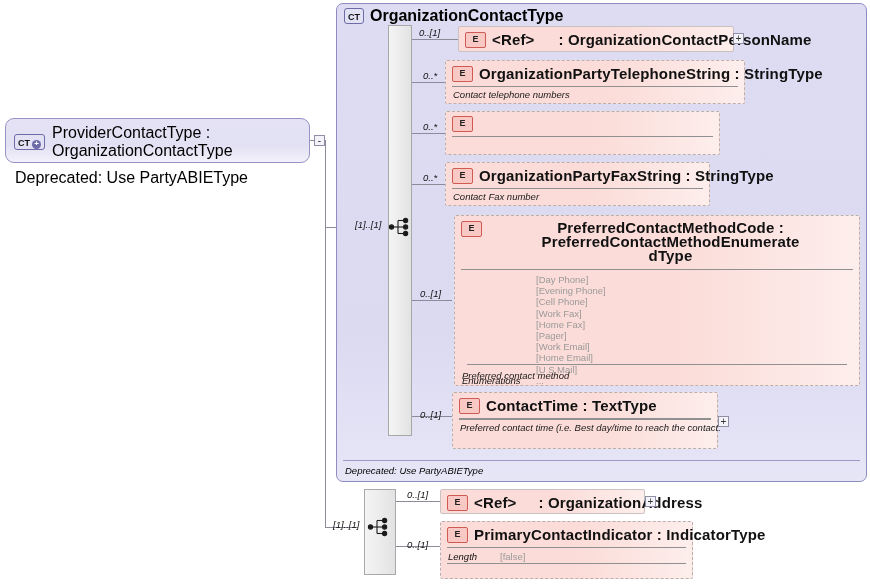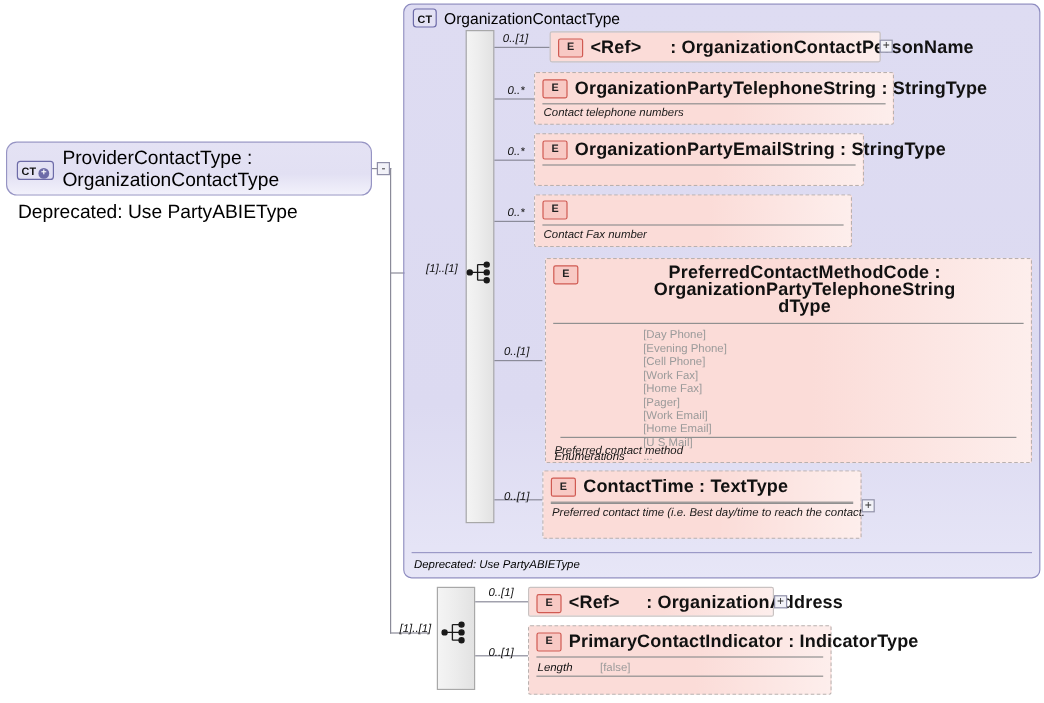--- a/index.html
+++ b/index.html
@@ -43,21 +43,21 @@
     background:#6d6ba8;color:#fff;font-size:8px;line-height:8px;text-align:center;font-weight:bold;
   }
 
   
   .ctbox{
     box-sizing:border-box;position:absolute;
     background:linear-gradient(to bottom,#dedcf2 0%,#dcdaf1 70%,#e7e6f7 100%);
     border:1px solid #8e8cc0;border-radius:7px;
   }
   .ctbox .ct-hdr{display:flex;align-items:center;gap:6px;padding:3px 7px;}
-  .ctbox .ct-title{font-size:13px;font-weight:normal;}
+  .ctbox .ct-title{font-size:16px;font-weight:bold;}
   .ctbox .ct-foot-sep{position:absolute;left:6px;right:6px;height:1px;background:#9b99c7;}
   .ctbox .ct-foot{position:absolute;font-size:9.5px;font-style:italic;}
 
   
   .rootbox{
     box-sizing:border-box;position:absolute;
     background:linear-gradient(to bottom,#e4e2f4 0%,#e2e0f3 60%,#f2f1fb 100%);
     border:1px solid #9694c4;border-radius:9px;
   }
 
@@ -167,39 +167,39 @@
     <span class="title">OrganizationPartyTelephoneString : StringType</span>
   </div>
   <div class="sep"></div>
   <div class="doc">Contact telephone numbers</div>
 </div>
 
 <div class="card" style="left:423px;top:121px;">0..*</div>
 <div class="xbox elem" style="left:445px;top:111px;width:275px;height:44px;">
   <div class="hdr" style="padding:4px 6px;">
     <span class="eicon">E</span>
-    <span class="title">OrganizationPartyEmailString : StringType</span>
   </div>
   <div class="sep"></div>
 </div>
 
 <div class="card" style="left:423px;top:172px;">0..*</div>
 <div class="xbox elem" style="left:445px;top:162px;width:265px;height:44px;">
   <div class="hdr" style="padding:4px 6px;">
     <span class="eicon">E</span>
+    <span class="title">OrganizationPartyFaxString : StringType</span>
   </div>
   <div class="sep"></div>
   <div class="doc">Contact Fax number</div>
 </div>
 
 <div class="card" style="left:420px;top:288px;">0..[1]</div>
 <div class="xbox elem" style="left:454px;top:215px;width:406px;height:171px;">
   <div class="hdr" style="padding:5px 6px 0 6px;align-items:flex-start;">
     <span class="eicon">E</span>
-    <span class="title" style="white-space:normal;display:block;text-align:center;width:368px;line-height:14px;"><span>PreferredContactMethodCode : OrganizationPartyTelephoneString</span><br><span>dType</span></span>
+    <span class="title" style="white-space:normal;display:block;text-align:center;width:368px;line-height:14px;"><span>PreferredContactMethodCode : PreferredContactMethodEnumerate</span><br><span>dType</span></span>
   </div>
   <div class="sep" style="margin:6px 6px 0 6px;"></div>
   <div class="enum-list" style="padding-top:4px;align-items:flex-end;">
     <span class="fname">Enumerations</span>
     <span class="vals" id="enum-vals">[Day Phone]<br>[Evening Phone]<br>[Cell Phone]<br>[Work Fax]<br>[Home Fax]<br>[Pager]<br>[Work Email]<br>[Home Email]<br>[U S Mail]<br>...</span>
   </div>
   <div class="sep" style="position:absolute;left:6px;right:6px;top:148px;"></div>
   <div class="doc" style="position:absolute;left:0;top:152px;">Preferred contact method</div>
 </div>
 

